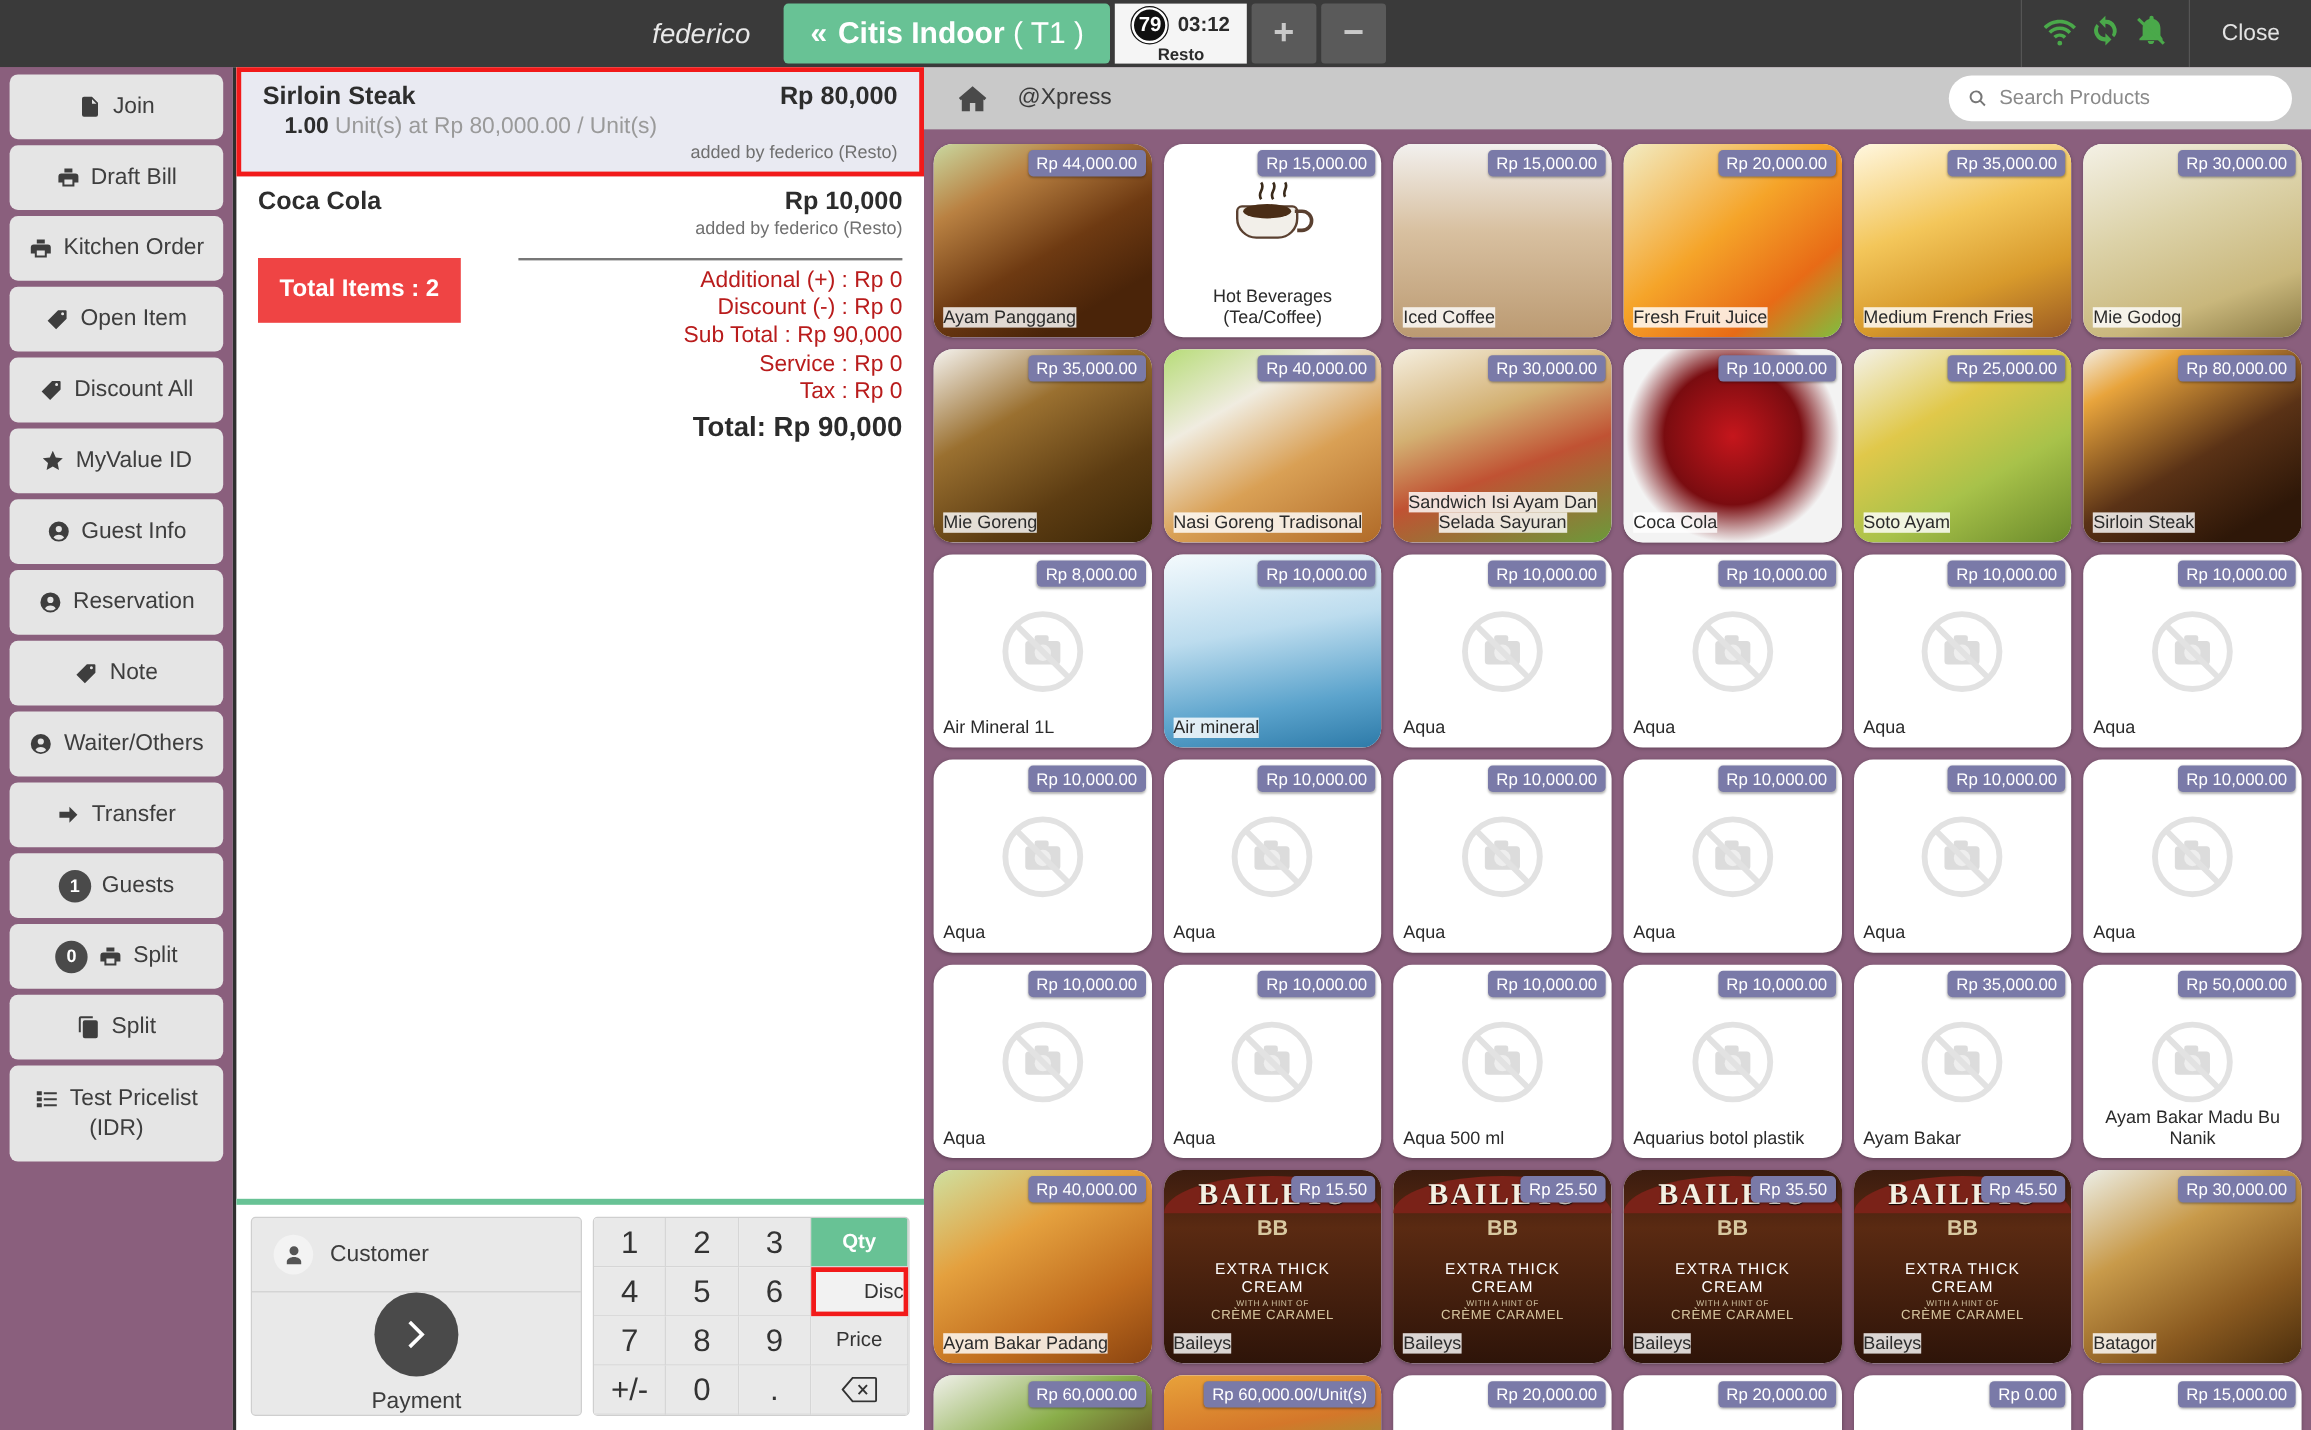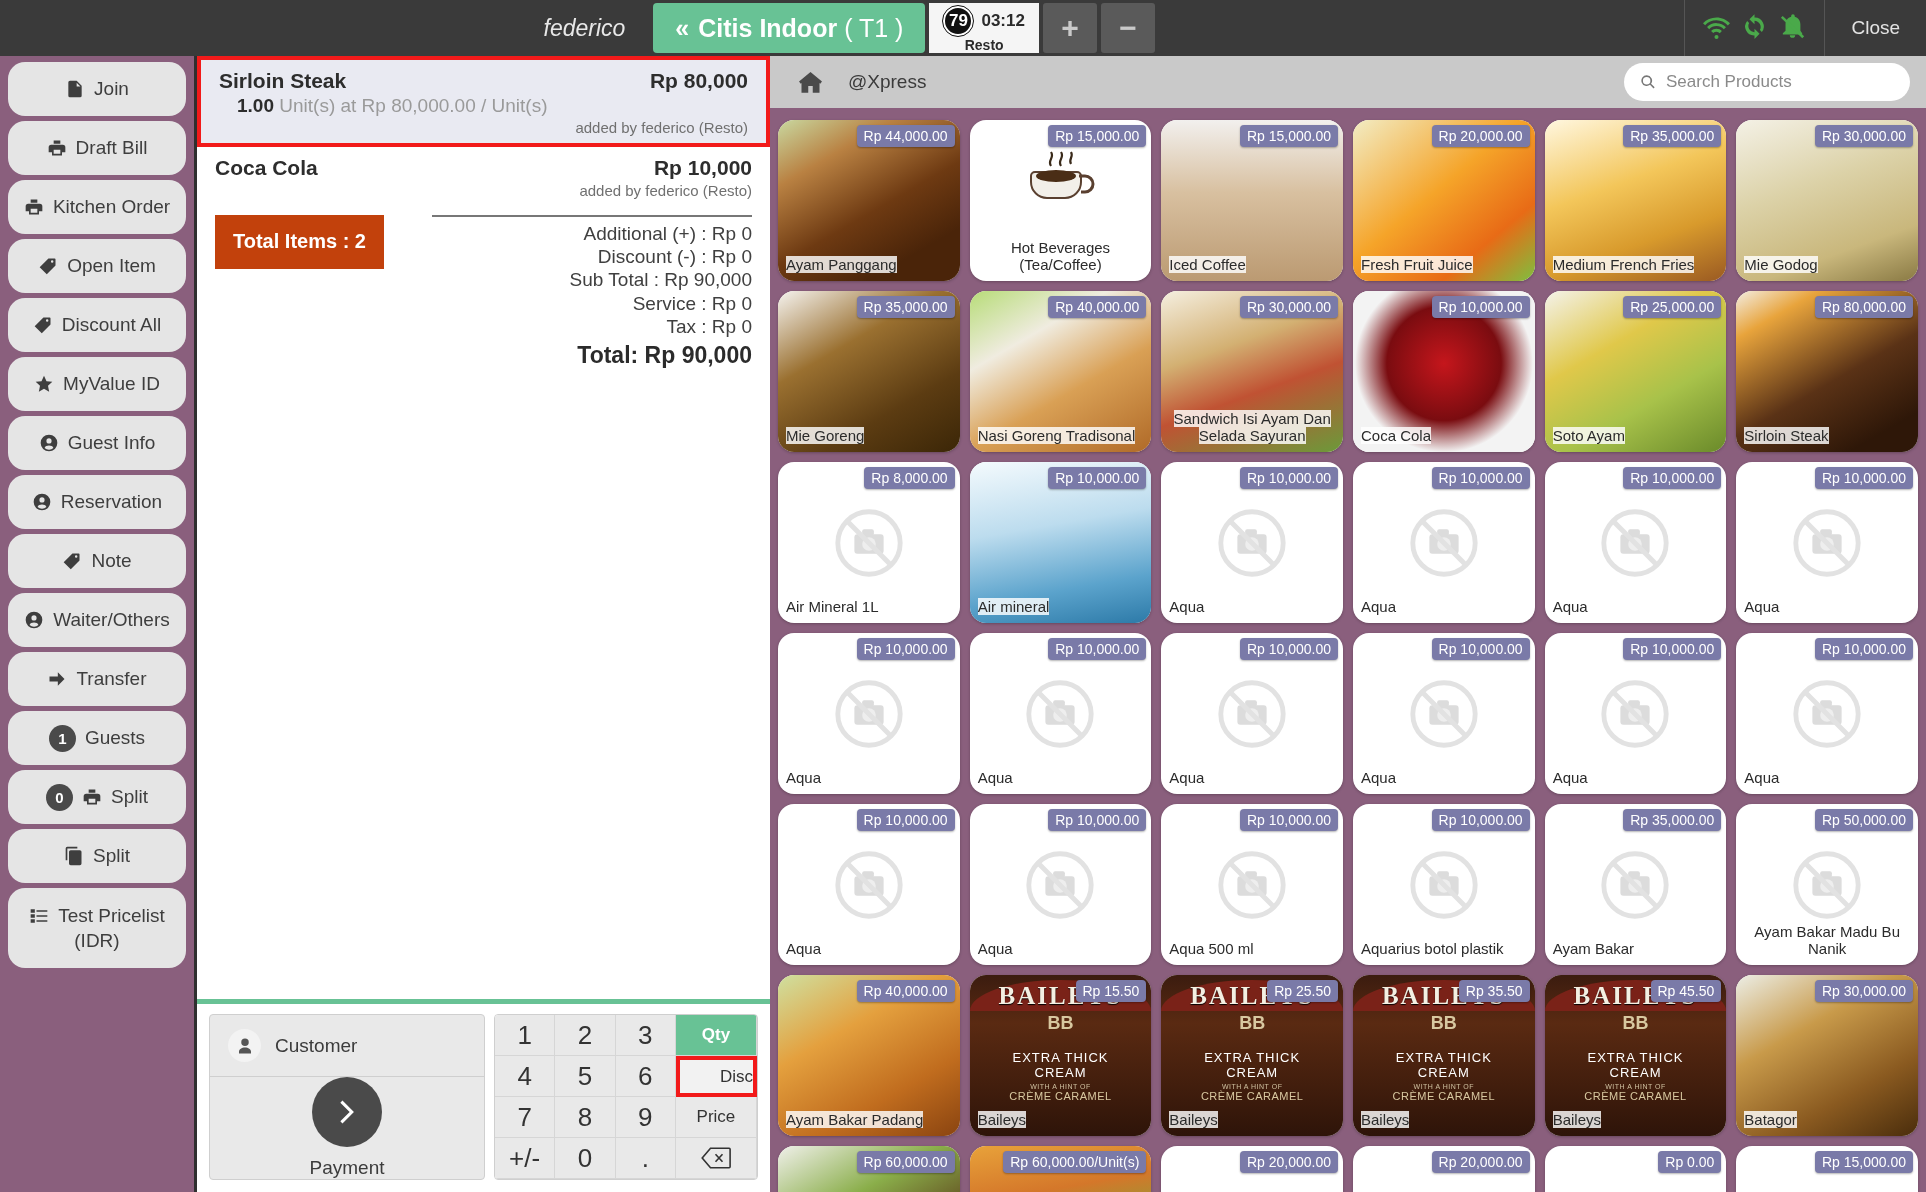--- a/index.html
+++ b/index.html
@@ -54,21 +54,21 @@
   .tb-close {
     color: #e3e3e3; font-size: 19px; display: flex; align-items: center;
     padding: 0 26px; border-left: 1px solid #555;
   }
   
   #sidebar {
     position: absolute; top: 56px; left: 0; width: 194px; height: 1136px;
     background: #8a5f7d; padding: 6px 8px; overflow: hidden;
   }
   .sb-btn {
-    background: #e5e5e5; border-radius: 17px; height: 54px; margin-bottom: 5px;
+    background: #e5e5e5; border-radius: 7px; height: 54px; margin-bottom: 5px;
     display: flex; align-items: center; justify-content: center;
     font-size: 19px; color: #3e3e3e; gap: 9px; white-space: nowrap;
   }
   .sb-btn svg { width: 20px; height: 20px; fill: #3e3e3e; flex: none; }
   .sb-count {
     background: #4a4a4a; color: #fff; border-radius: 50%;
     width: 27px; height: 27px; display: flex; align-items: center;
     justify-content: center; font-size: 15px; font-weight: bold; flex: none;
   }
   .sb-btn.tall { height: 80px; flex-direction: column; gap: 3px; }
@@ -85,26 +85,26 @@
     background: #e9eaf2; border: 4px solid #f21a1a;
   }
   .ord-r1 { display: flex; justify-content: space-between; align-items: baseline; }
   .ord-name { font-size: 21px; font-weight: bold; color: #2d2d2d; }
   .ord-price { font-size: 21px; font-weight: bold; color: #2d2d2d; }
   .ord-r2 { font-size: 19px; color: #9a9a9a; padding-left: 18px; margin-top: 2px; }
   .ord-r2 b { color: #2d2d2d; }
   .ord-added { font-size: 15px; color: #707070; text-align: right; margin-top: 2px; }
   .ord-sum { display: flex; padding: 9px 18px 0 18px; }
   .ord-totalitems {
-    background: #c2410c; color: #fff; font-size: 20px; font-weight: bold;
+    background: #ef4444; color: #fff; font-size: 20px; font-weight: bold;
     padding: 15px 18px; height: 54px; align-self: flex-start;
   }
   .ord-figs { margin-left: auto; width: 320px; text-align: right;
     border-top: 2px solid #777; padding-top: 5px; }
-  .ord-figs div { font-size: 19px; color: #404040; line-height: 1.22; }
+  .ord-figs div { font-size: 19px; color: #b91c1c; line-height: 1.22; }
   .ord-figs .grand { font-size: 23px; font-weight: bold; color: #2b2b2b; margin-top: 3px; }
   .ord-filler { flex: 1; }
   
   #keypad {
     border-top: 5px solid #68c295; background: #fff;
     padding: 10px 12px 12px 12px; display: flex; gap: 9px;
   }
   .kp-left {
     flex: 1; border: 1px solid #cfcfcf; border-radius: 4px;
     display: flex; flex-direction: column; background: #e9e9e9;

